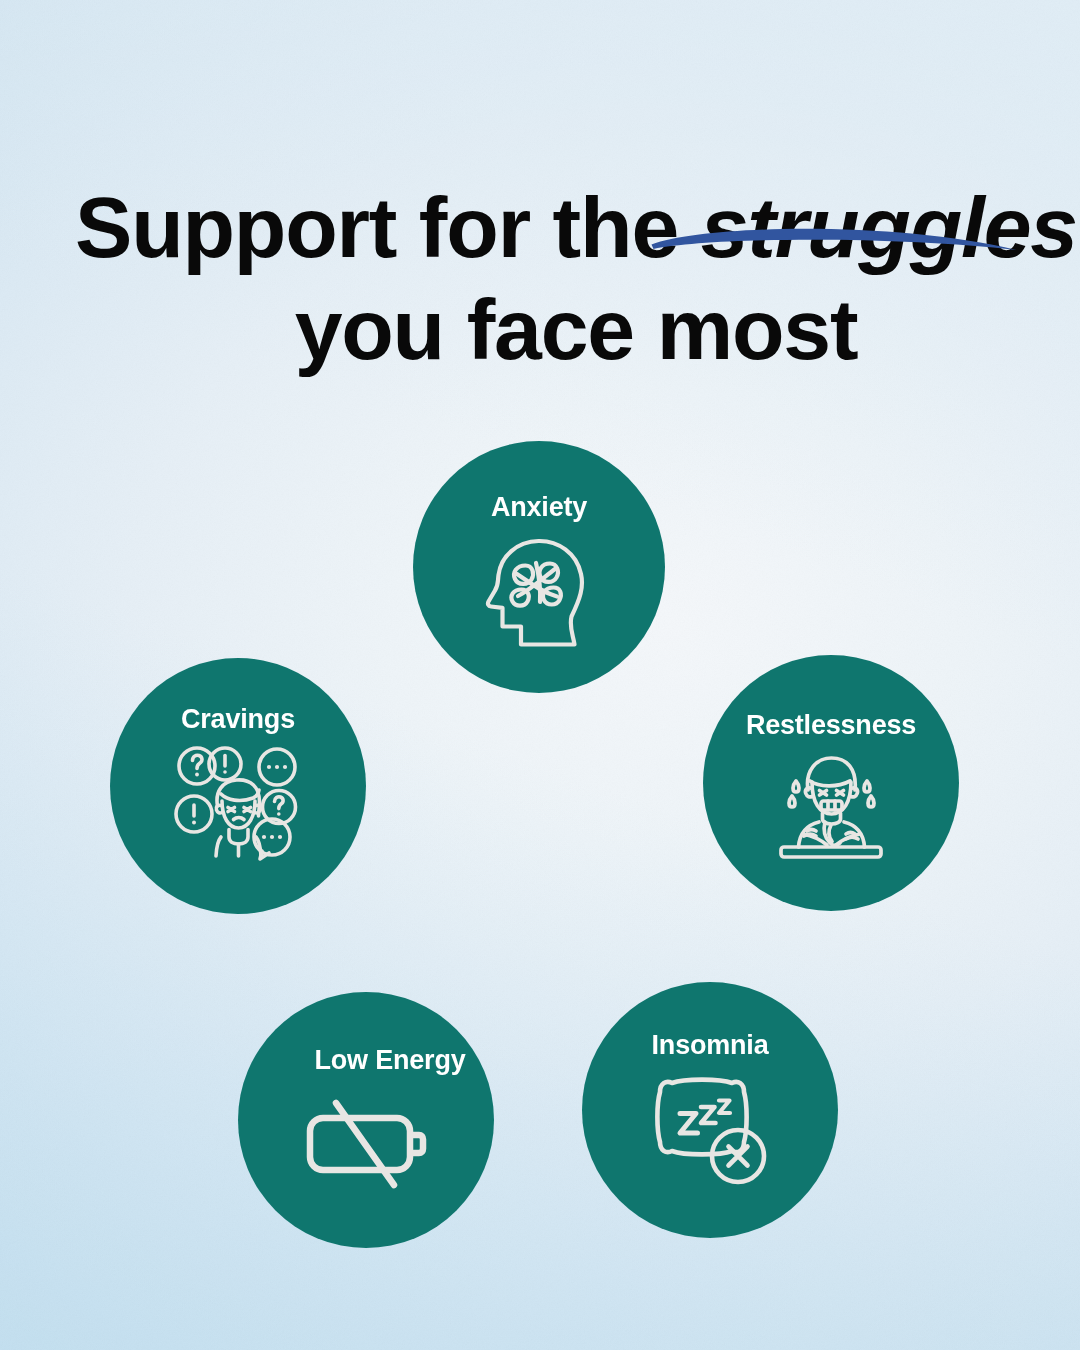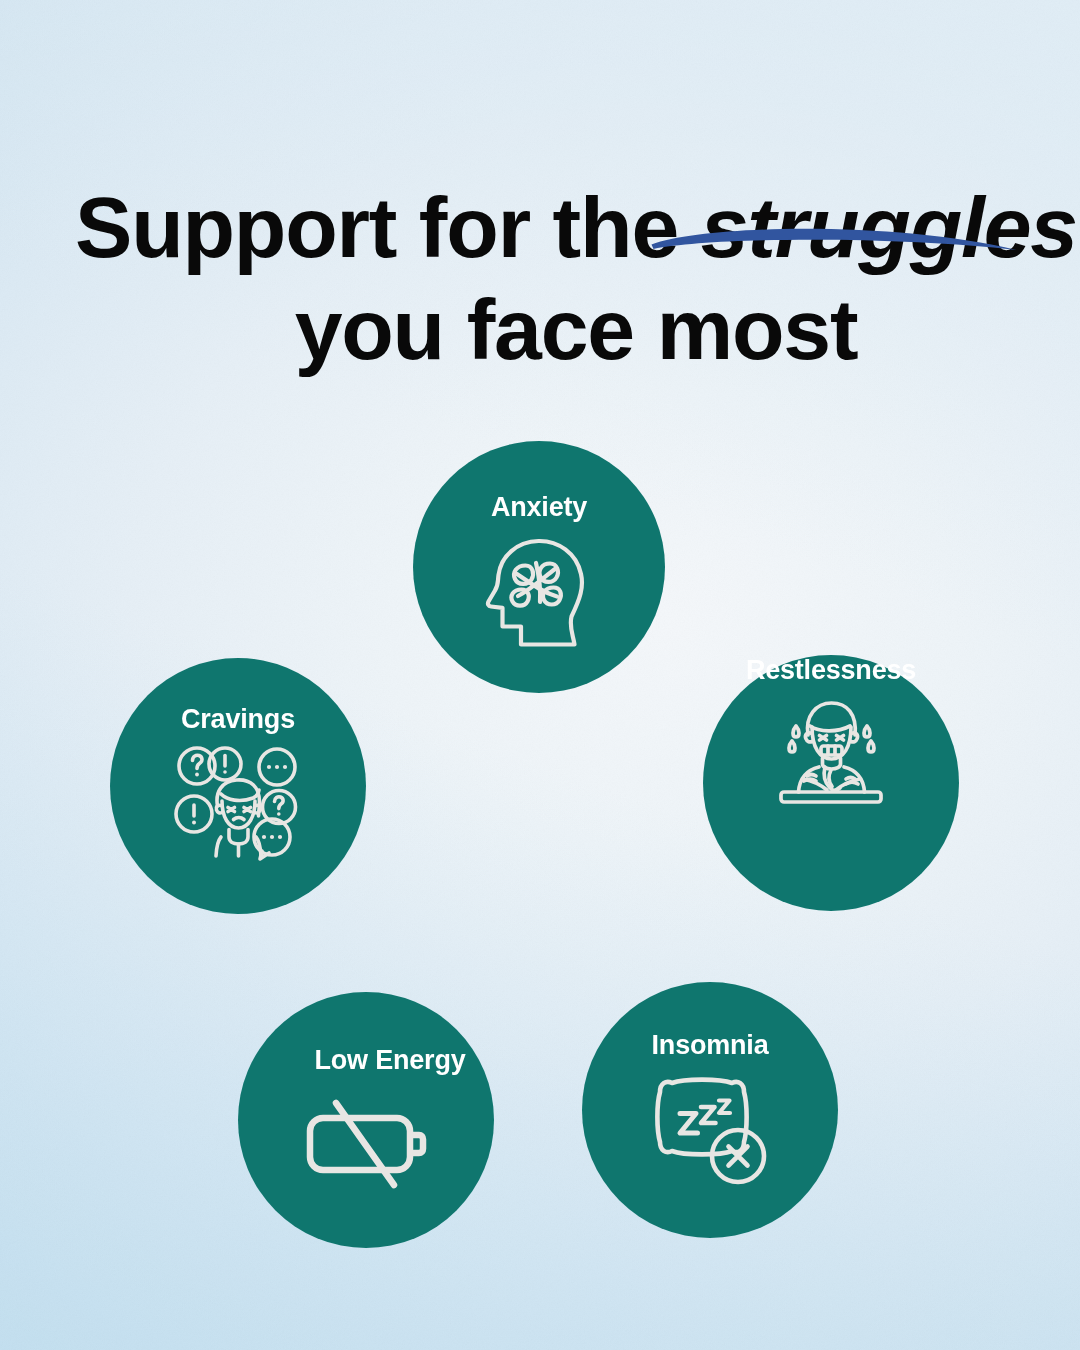--- a/index.html
+++ b/index.html
@@ -103,21 +103,21 @@
   
   #bubble-anxiety      { left: 413px; top: 441px;  width: 252px; height: 252px; }
   #bubble-anxiety      .bubble-label { margin-top: 51px; }
   #bubble-anxiety      .bubble-icon  { margin-top: 10px; }
 
   #bubble-cravings     { left: 110px; top: 658px;  width: 256px; height: 256px; }
   #bubble-cravings     .bubble-label { margin-top: 46px; }
   #bubble-cravings     .bubble-icon  { margin-top: 11px; }
 
   #bubble-restlessness { left: 703px; top: 655px;  width: 256px; height: 256px; }
-  #bubble-restlessness .bubble-label { }
+  #bubble-restlessness .bubble-label { margin-top: 55px; }
   #bubble-restlessness .bubble-icon  { margin-top: 6px; }
 
   #bubble-lowenergy    { left: 238px; top: 992px;  width: 256px; height: 256px; }
   #bubble-lowenergy    .bubble-label { margin-top: 53px; margin-left: 48px; }
   #bubble-lowenergy    .bubble-icon  { margin-top: 20px; }
 
   #bubble-insomnia     { left: 582px; top: 982px;  width: 256px; height: 256px; text-align: right; }
   #bubble-insomnia     .bubble-label { margin-top: 48px; }
   #bubble-insomnia     .bubble-icon  { margin-top: 14px; }
 </style>

